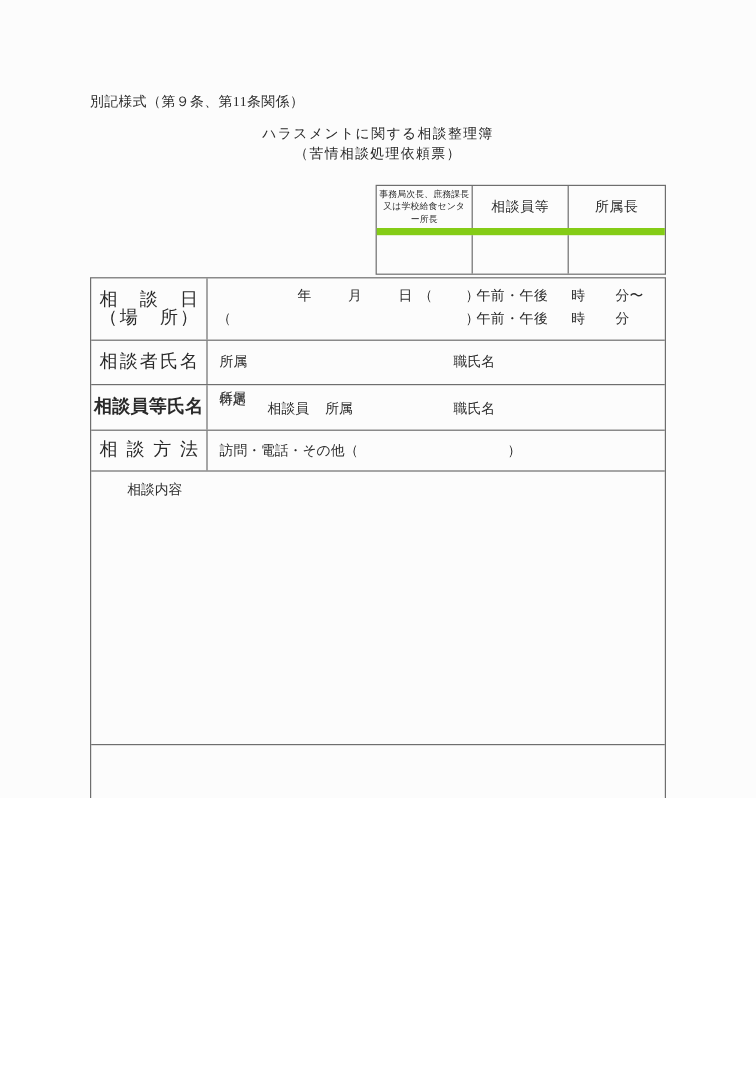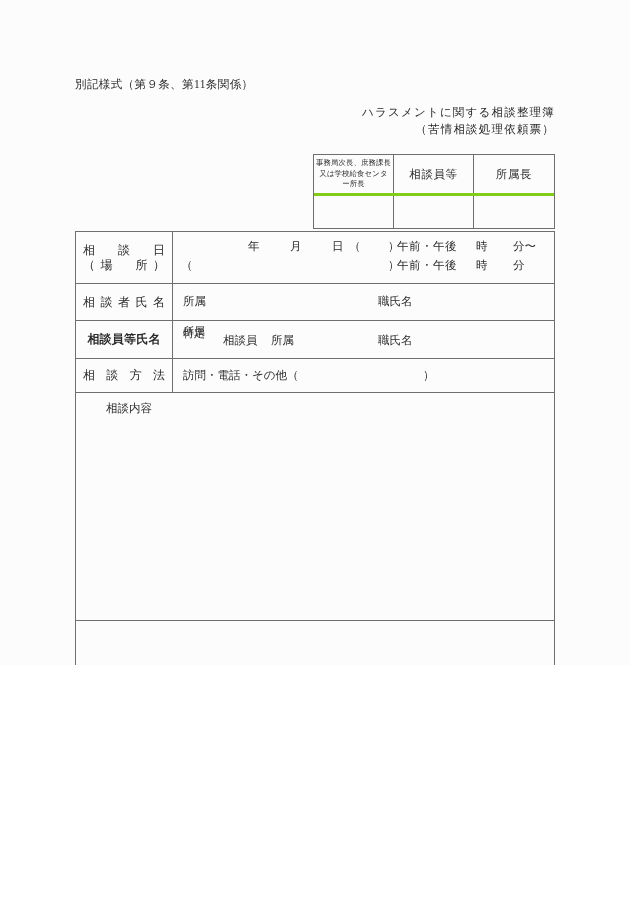--- a/index.html
+++ b/index.html
@@ -26,21 +26,21 @@
     top: 77px;
     font-size: 11.5px;
     letter-spacing: 0.4px;
     white-space: nowrap;
   }
   .doc-title {
     position: absolute;
     left: 75px;
     top: 104px;
     width: 480px;
-    text-align: right;
+    text-align: center;
     font-size: 11.5px;
     line-height: 17px;
     letter-spacing: 1.2px;
     font-family: Liberation Mono, monospace;
   }
   .doc-title .line2 {
     display: block;
   }
 
   
@@ -54,21 +54,21 @@
     box-sizing: border-box;
     display: flex;
     flex-direction: column;
   }
   .stamp-row {
     display: flex;
     box-sizing: border-box;
   }
   .stamp-row.head {
     height: 42px;
-    border-bottom: 3px solid #84cc16;
+    border-bottom: 6px solid #84cc16;
   }
   .stamp-row.body {
     height: 32px;
   }
   .stamp-cell {
     box-sizing: border-box;
     display: flex;
     align-items: center;
     justify-content: center;
     text-align: center;
@@ -114,21 +114,21 @@
   .row-result   { height: 186px; border-bottom: none; }
 
   .lbl {
     width: 97px;
     box-sizing: border-box;
     border-right: 1px solid #6e6e6e;
     display: flex;
     flex-direction: column;
     justify-content: center;
     align-items: center;
-    font-size: 12px;
+    font-size: 15px;
     line-height: 15px;
   }
   .lbl .j {
     display: block;
     width: 82px;
     text-align: justify;
     text-align-last: justify;
     white-space: nowrap;
   }
   .lbl .plain {

